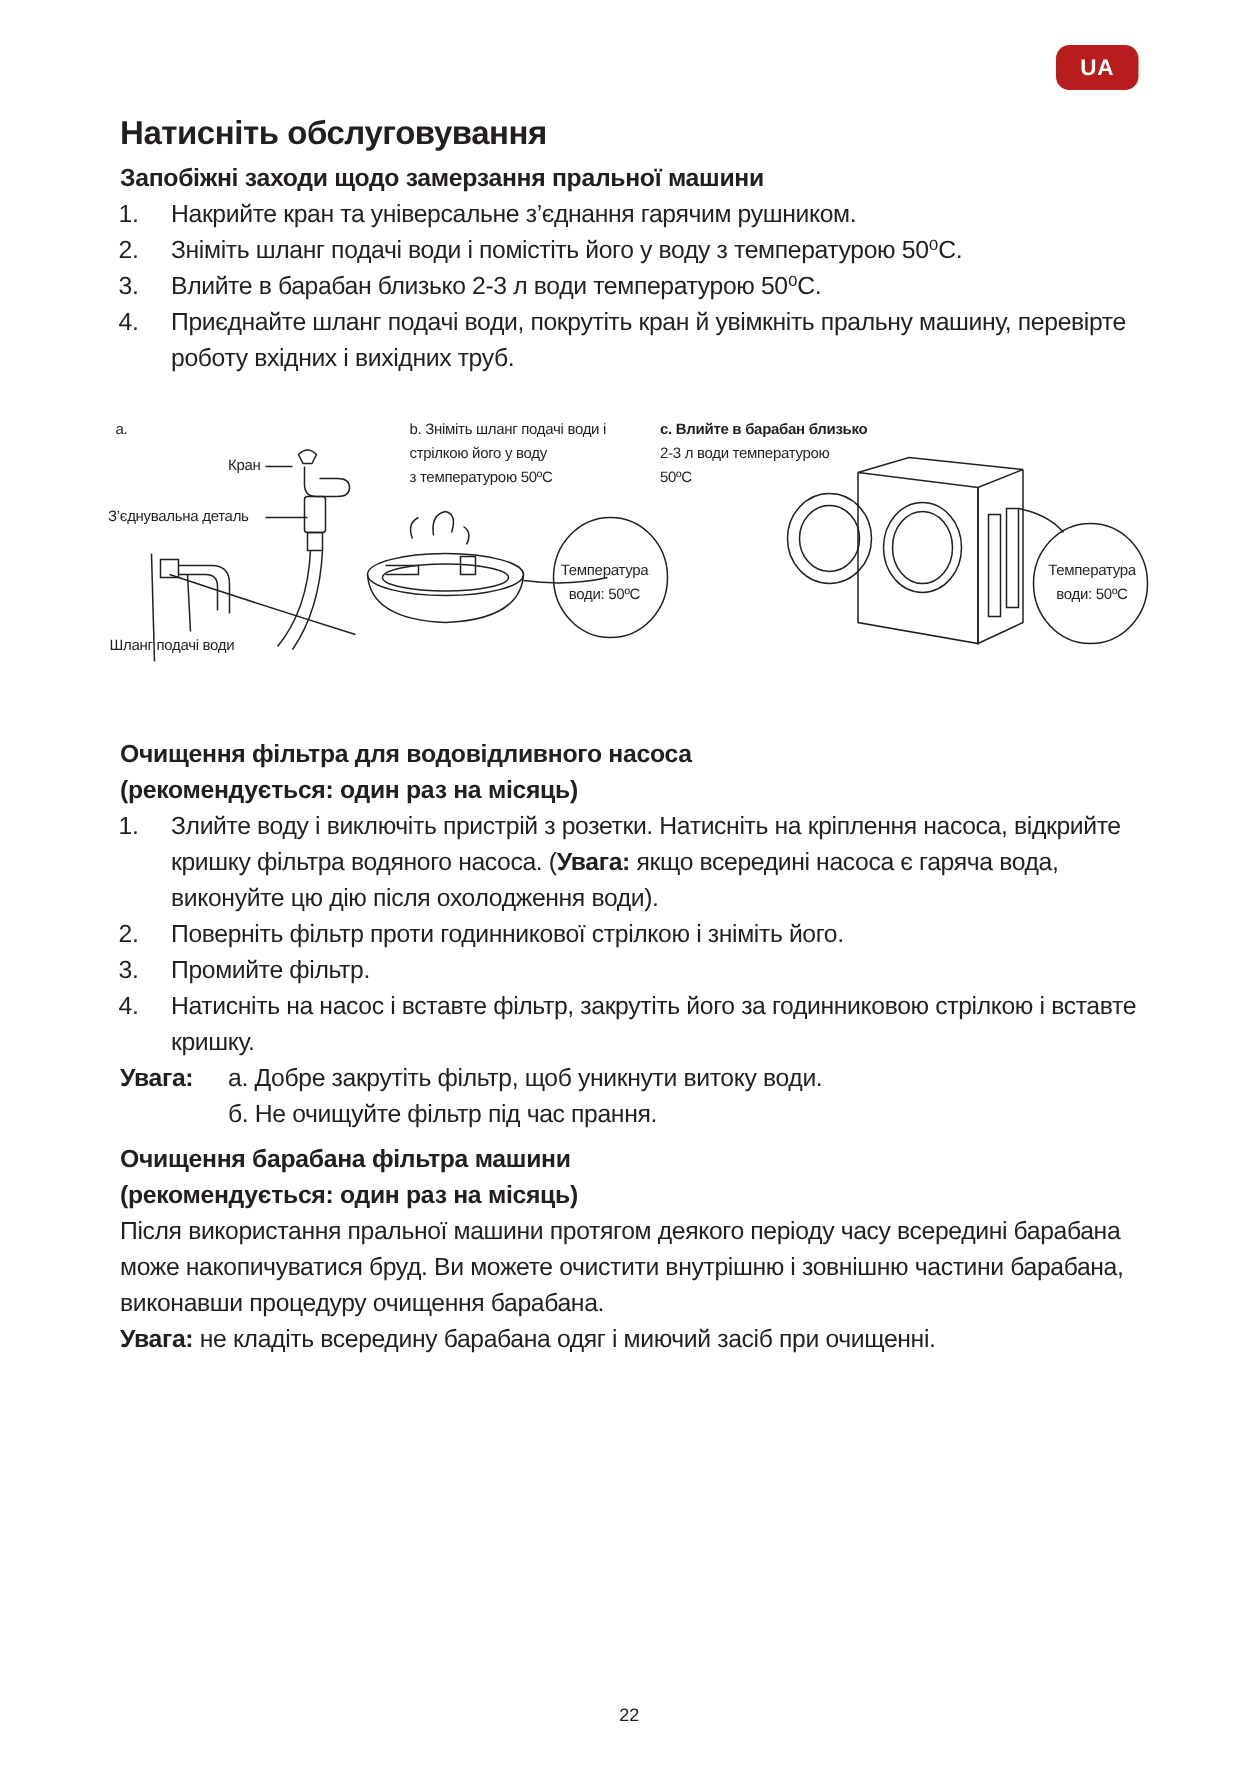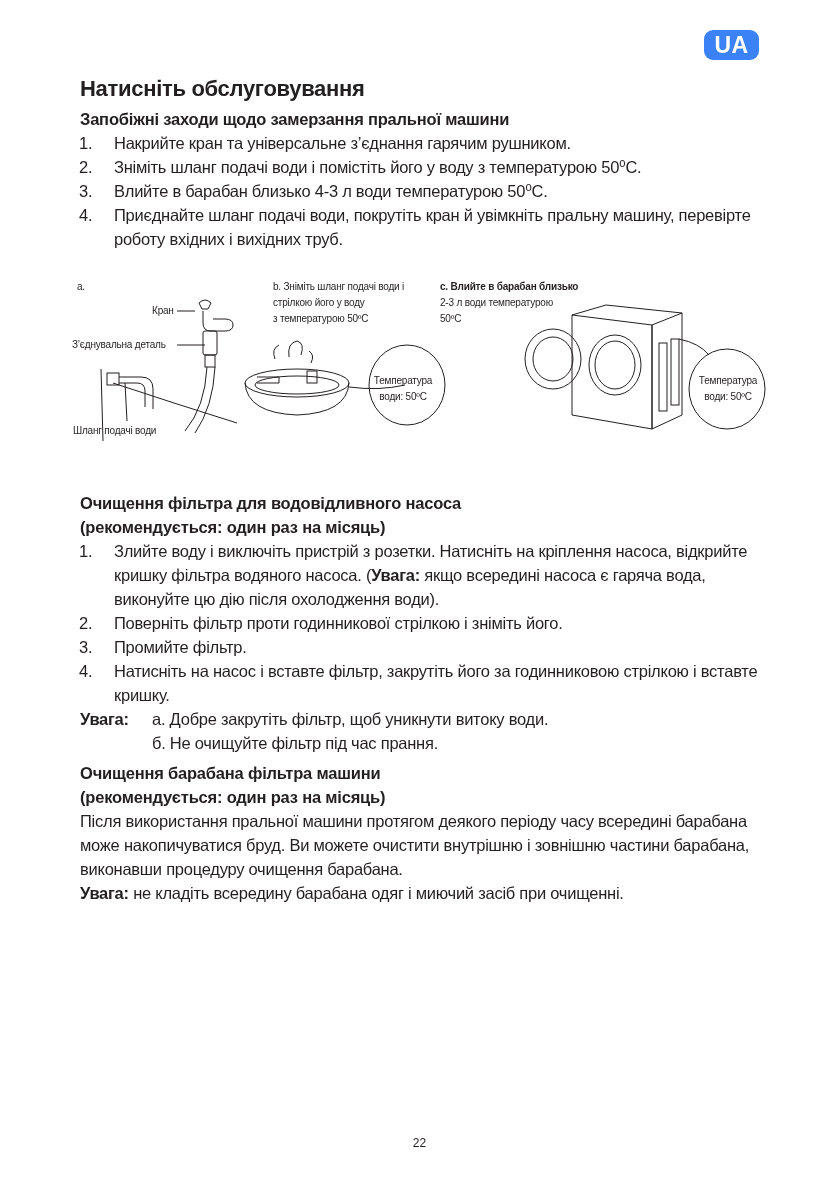--- a/index.html
+++ b/index.html
@@ -1,20 +1,20 @@
 <!DOCTYPE html>
 <html><head>
 <meta charset="utf-8">
 <style>
   html, body { margin: 0; padding: 0; background: #ffffff; }
   body { width: 839px; height: 1191px; position: relative; overflow: hidden;
          font-family: "Liberation Sans", "DejaVu Sans", sans-serif; color: #231f20; }
   .lang-badge { position: absolute; left: 704px; top: 30px; width: 55px; height: 30px;
-                background: #3b82f6; border-radius: 9px; color: #ffffff; font-weight: bold;
-                font-size: 23px; display: flex; align-items: center; justify-content: center;
+                background: #b91c1c; border-radius: 9px; color: #ffffff; font-weight: bold;
+                font-size: 15px; display: flex; align-items: center; justify-content: center;
                 letter-spacing: 0.5px; }
   .content { position: absolute; left: 80px; top: 76px; width: 680px; }
   h1 { font-size: 22px; font-weight: bold; margin: 0 0 5px 0; letter-spacing: -0.3px; }
   h2 { font-size: 16.5px; font-weight: bold; margin: 0; line-height: 24px; letter-spacing: -0.2px; }
   .txt { font-size: 16.5px; line-height: 24px; letter-spacing: -0.25px; }
   ol.steps { list-style: none; margin: 0; padding: 0; }
   ol.steps li { display: flex; font-size: 16.5px; line-height: 24px; letter-spacing: -0.25px; }
   ol.steps li .num { width: 35px; flex: 0 0 35px; margin-left: -1px; }
   ol.steps li .body { flex: 1; }
   .figure { position: relative; height: 200px; margin-top: 22px; margin-left: -3px; }
@@ -42,21 +42,21 @@
       <li>
         <span class="num">1.</span>
         <span class="body">Накрийте кран та універсальне з’єднання гарячим рушником.</span>
       </li>
       <li>
         <span class="num">2.</span>
         <span class="body">Зніміть шланг подачі води і помістіть його у воду з температурою 50⁰С.</span>
       </li>
       <li>
         <span class="num">3.</span>
-        <span class="body">Влийте в барабан близько 4-3 л води температурою 50⁰С.</span>
+        <span class="body">Влийте в барабан близько 2-3 л води температурою 50⁰С.</span>
       </li>
       <li>
         <span class="num">4.</span>
         <span class="body">Приєднайте шланг подачі води, покрутіть кран й увімкніть пральну машину, перевірте роботу вхідних і вихідних труб.</span>
       </li>
     </ol>
   </section>
 
   <div class="figure">
 

